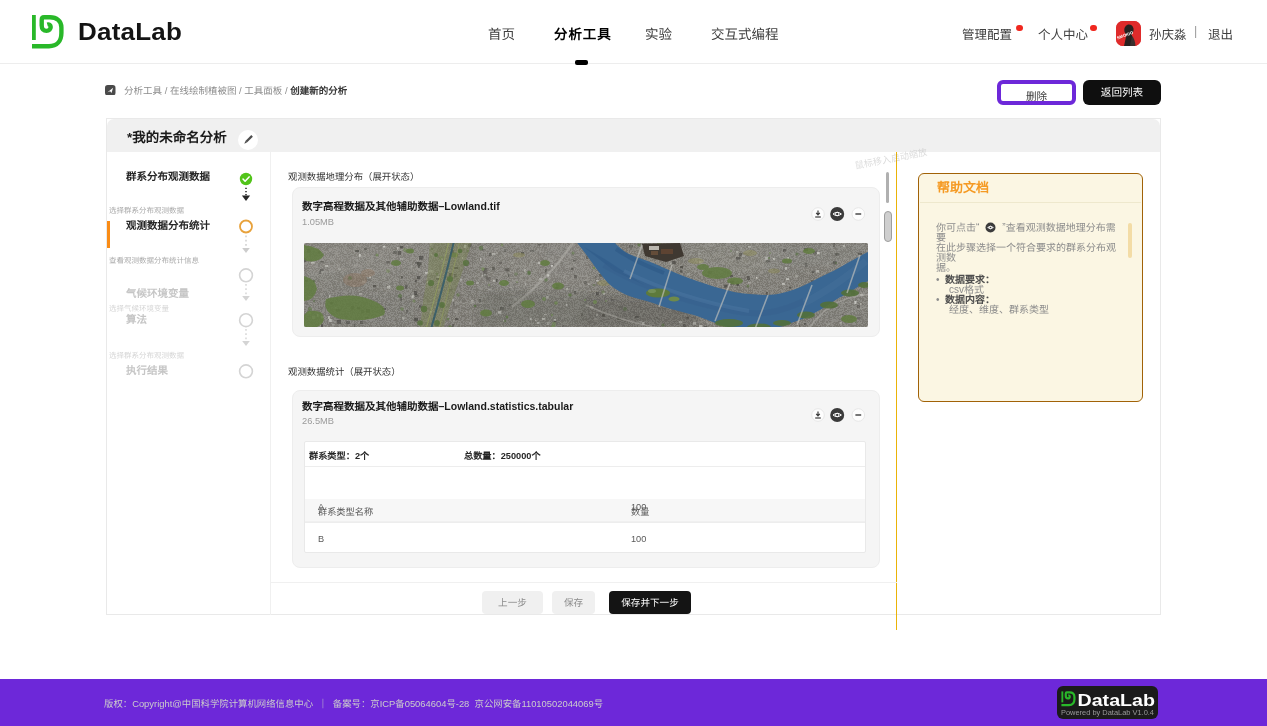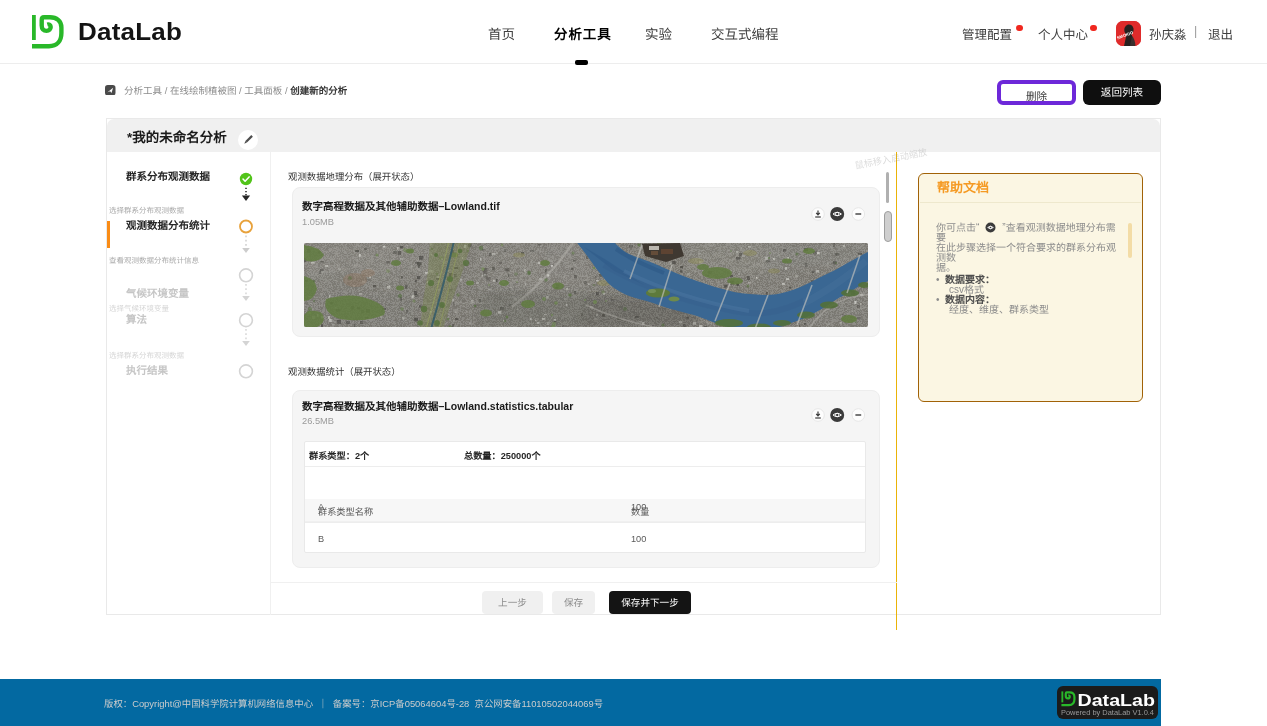--- a/index.html
+++ b/index.html
@@ -67,21 +67,21 @@
 
   
   #wmark { position:absolute; left:856px; top:158px; font-size:9.2px; color:rgba(140,140,140,0.30); transform:rotate(-11deg); transform-origin:left bottom; white-space:nowrap; }
 
   
   #sb1 { position:absolute; left:886px; top:172px; width:2.5px; height:31px; background:#b0b0b0; border-radius:2px; }
   #sb2 { position:absolute; left:883.5px; top:211px; width:8px; height:31px; background:#cfcfcf; border:1px solid #9e9e9e; border-radius:4.5px; }
   #hsb { position:absolute; left:1128px; top:223px; width:4px; height:35px; background:#f3dca6; border-radius:2px; }
 
   
-  #footer { position:absolute; left:0; top:679px; width:1161px; height:47px; background:#0369a1; }
+  #footer { position:absolute; left:0; top:679px; width:1267px; height:47px; background:#6d28d9; }
   #footer .ftext { position:absolute; left:104px; top:17px; font-size:9.4px; color:#cccccc; }
   #fbadge { position:absolute; left:1057px; top:7px; width:101px; height:33px; background:#1b1b1b; border-radius:6px; }
 </style>
 </head>
 <body>
 <div id="app">
 
   <div id="header">
     <svg id="logo-ic" width="34" height="38" viewBox="0 0 34 38">
       <path d="M1.9,2 L1.9,27" stroke="#29b829" stroke-width="3.8" fill="none"></path>

